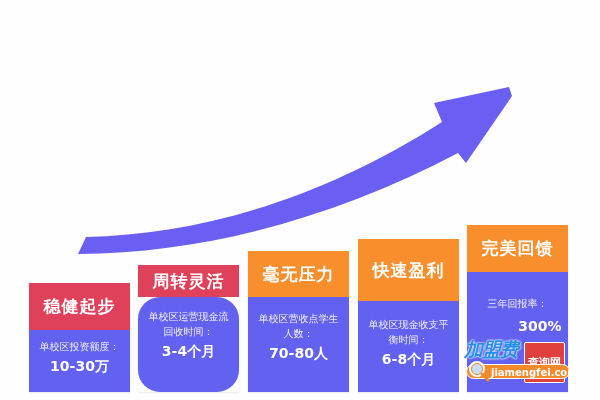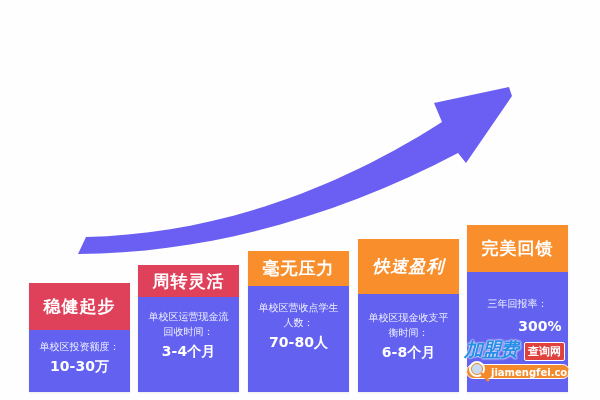--- a/index.html
+++ b/index.html
@@ -83,21 +83,21 @@
       text-shadow: 0 0 2px #ffffff, 0 0 2px #ffffff;
       letter-spacing: -1px;
     }
     .wm-tag {
       position: absolute;
       left: 62px; top: 6px;
       background: #e0413c;
       color: #ffffff;
       font-size: 11px;
       font-weight: bold;
-      padding: 1px 3px;
+      padding: 12px 3px;
       border-radius: 2px;
       border: 1px solid #ffffff;
     }
     .wm-pill {
       position: absolute;
       left: 4px; top: 28px;
       width: 104px; height: 15px;
       background: #f38a2b;
       border-radius: 8px;
       border: 1px solid #ffffff;
@@ -138,38 +138,38 @@
     <div class="step-body" style="padding-top:9px;">
       <div class="step-desc">单校区投资额度：</div>
       <div class="step-value">10-30万</div>
     </div>
   </div>
 
   <div class="step" style="left:138px; top:265px; height:127px;">
     <div class="step-head head-red" style="height:32px;">
       <span>周转灵活</span>
     </div>
-    <div class="step-body" style="padding-top:12px;">
+    <div class="step-body" style="padding-top:12px;border-radius:22px;">
       <div class="step-desc">单校区运营现金流回收时间：</div>
       <div class="step-value">3-4个月</div>
     </div>
   </div>
 
   <div class="step" style="left:248px; top:251px; height:141px;">
-    <div class="step-head head-orange" style="height:35px;">
+    <div class="step-head head-orange" style="height:46px;">
       <span>毫无压力</span>
     </div>
     <div class="step-body" style="padding-top:14px;">
       <div class="step-desc">单校区营收点学生人数：</div>
       <div class="step-value">70-80人</div>
     </div>
   </div>
 
   <div class="step" style="left:358px; top:239px; height:153px;">
-    <div class="step-head head-orange" style="height:55px;font-style:italic;">
+    <div class="step-head head-orange" style="height:62px;">
       <span>快速盈利</span>
     </div>
     <div class="step-body" style="padding-top:16px;">
       <div class="step-desc">单校区现金收支平衡时间：</div>
       <div class="step-value">6-8个月</div>
     </div>
   </div>
 
   <div class="step" style="left:467px; top:225px; height:167px;">
     <div class="step-head head-orange" style="height:47px;">

